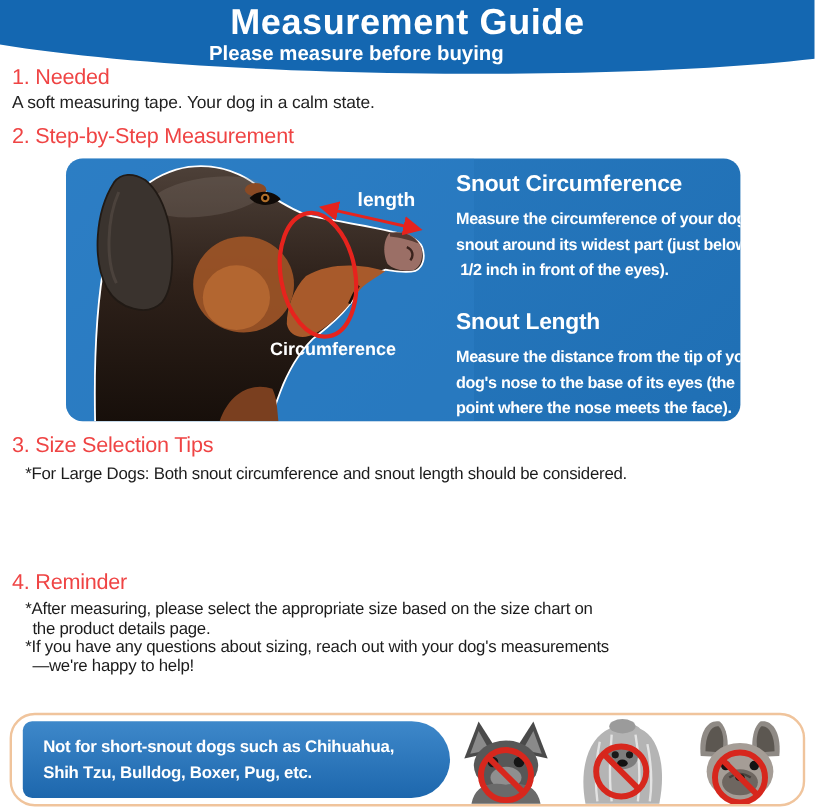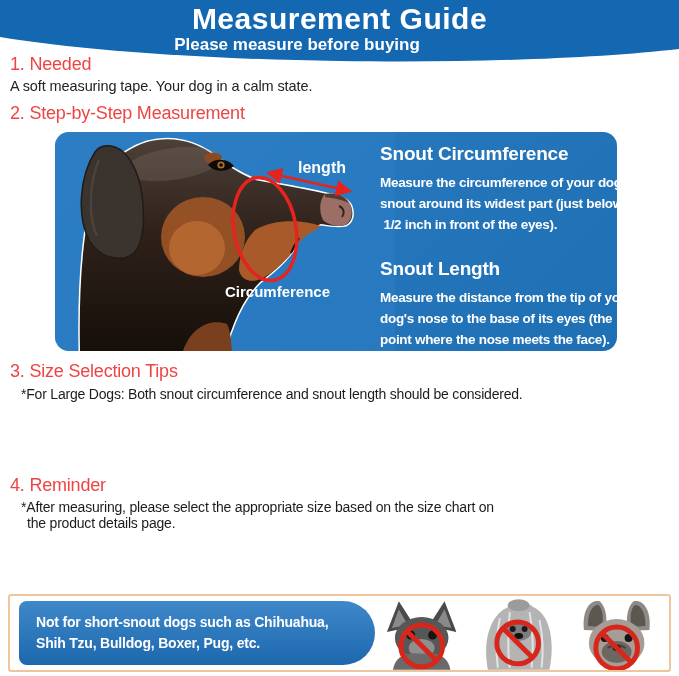--- a/index.html
+++ b/index.html
@@ -30,21 +30,21 @@
   .len-label { position:absolute; left:243px; top:27px; color:#fff; font-size:16px; font-weight:700; }
   .circ-label { position:absolute; left:170px; top:151px; color:#fff; font-size:15px; font-weight:700; }
   .mcol { position:absolute; left:325px; top:11px; width:296px; color:#fff; }
   .mcol h3 { font-size:19px; font-weight:700; letter-spacing:-.2px; }
   .mcol p { margin-top:7px; font-size:13.5px; font-weight:700; line-height:21px;
     letter-spacing:-.3px; white-space:pre-wrap; }
   .mcol h3.second { margin-top:23px; }
 
   
   .warn { position:absolute; left:8px; top:594px; width:663px; height:78px; background:#fff;
-    border:2px solid #f0c49c; border-radius:3px; }
+    border:2px solid #f0c49c; border-radius:21px; }
   .warn-panel { position:absolute; left:9px; top:5px; width:356px; height:64px;
     border-radius:8px 33px 33px 8px; background:linear-gradient(180deg,#3e88ca,#1d67ad);
     display:flex; align-items:center; }
   .warn-text { padding-left:17px; color:#fff; font-size:14px; font-weight:700;
     line-height:21.5px; letter-spacing:-.2px; white-space:pre-wrap; }
   .warn-dogs { position:absolute; right:6px; top:2px; width:288px; height:72px;
     display:flex; gap:4px; overflow:hidden; }
 </style>
 </head>
 <body>
@@ -140,20 +140,22 @@
 
   <h2 class="sec-h" style="top:361px">3. Size Selection Tips</h2>
   <div class="bullets" style="top:387px">
     <div class="bullet">*For Large Dogs: Both snout circumference and snout length should be considered.</div>
   </div>
 
   <h2 class="sec-h" style="top:475px">4. Reminder</h2>
   <div class="bullets" style="top:500px">
     <div class="bullet">*After measuring, please select the appropriate size based on the size chart on
 the product details page.</div>
+    <div class="bullet">*If you have any questions about sizing, reach out with your dog's measurements
+—we're happy to help!</div>
   </div>
 
   <div class="warn">
     <div class="warn-panel">
       <p class="warn-text">Not for short-snout dogs such as Chihuahua,
 Shih Tzu, Bulldog, Boxer, Pug, etc.</p>
     </div>
     <div class="warn-dogs">
 
       <svg width="94" height="72" viewBox="0 0 94 72">

